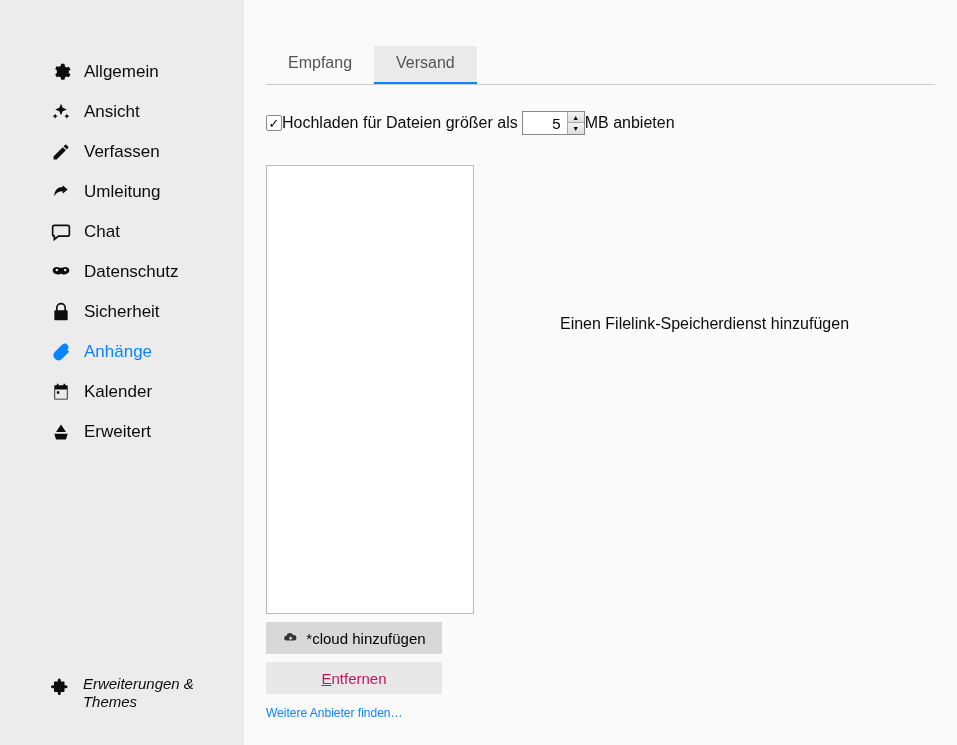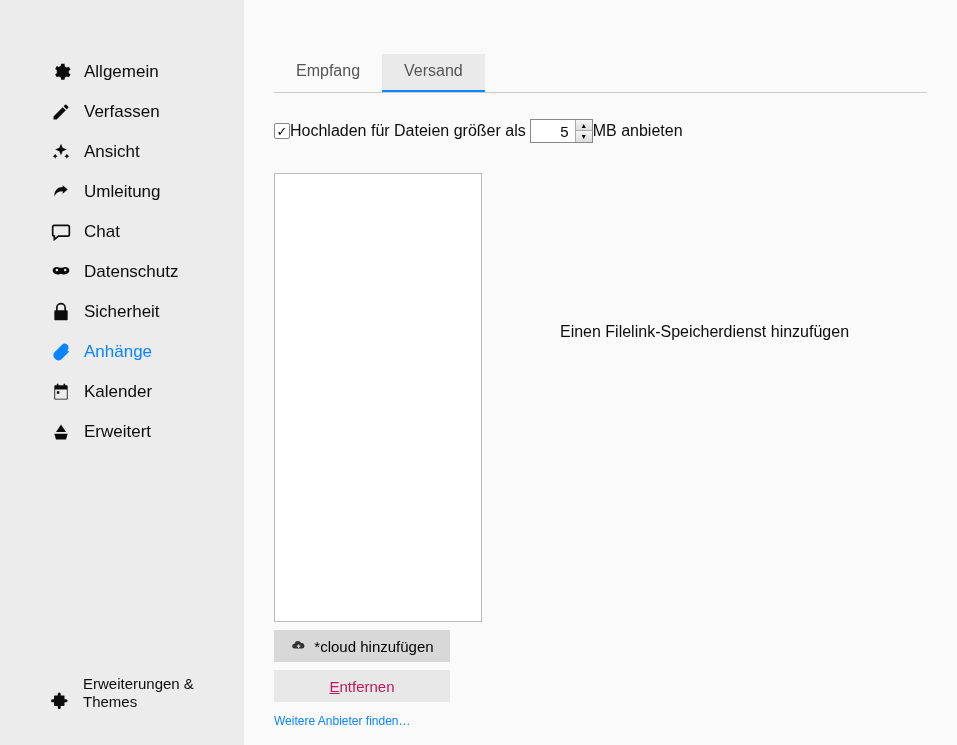--- a/index.html
+++ b/index.html
@@ -36,32 +36,33 @@
       width: 22px;
       height: 22px;
       display: flex;
       align-items: center;
       justify-content: center;
     }
     .sidebar-item .icon svg { width: 20px; height: 20px; fill: #0c0c0d; }
     .sidebar-bottom {
       padding: 18px 0 34px 50px;
       display: flex;
-      align-items: flex-end;
+      align-items: flex-start;
       gap: 12px;
       cursor: pointer;
+      font-style: italic;
     }
     .sidebar-bottom .icon { width: 22px; height: 22px; display: flex; align-items: center; justify-content: center; }
     .sidebar-bottom .icon svg { width: 18px; height: 18px; fill: #0c0c0d; }
     .sidebar-bottom .label { font-size: 15px; line-height: 1.2; }
 
     .main {
       flex: 1;
       background: #fafafa;
-      padding: 12px;
+      padding: 4px;
       display: flex;
       flex-direction: column;
     }
     .tab-bar {
       display: flex;
       border-bottom: 1px solid #ccc;
       margin: 42px 18px 0 18px;
     }
     .tab {
       padding: 8px 22px 10px 22px;
@@ -203,33 +204,33 @@
         <svg viewBox="0 0 24 24">
             <path d="M12 8a4 4 0 100 8 4 4 0 000-8zm9.4 4a7.6 7.6 0 00-.1-1.3l2.1-1.6-2-3.5-2.5 1a7.7 7.7 0 00-2.2-1.3L16.2 2h-4l-.5 2.6a7.7 7.7 0 00-2.2 1.3l-2.5-1-2 3.5 2.1 1.6A7.6 7.6 0 007 12c0 .4 0 .9.1 1.3L5 14.9l2 3.5 2.5-1c.7.5 1.4 1 2.2 1.3l.5 2.6h4l.5-2.6c.8-.3 1.5-.8 2.2-1.3l2.5 1 2-3.5-2.1-1.6c.1-.4.1-.9.1-1.3z"></path>
           </svg>
       </span>
       <span>Allgemein</span>
     </div>
 
     <div class="sidebar-item">
       <span class="icon">
         <svg viewBox="0 0 24 24">
+            <path d="M12 2l2 5 5 2-5 2-2 5-2-5-5-2 5-2 2-5zm7 12l1 2 2 1-2 1-1 2-1-2-2-1 2-1 1-2zM5 14l1 2 2 1-2 1-1 2-1-2-2-1 2-1 1-2z"></path>
+          </svg>
+      </span>
+      <span>Ansicht</span>
+    </div>
+
+    <div class="sidebar-item">
+      <span class="icon">
+        <svg viewBox="0 0 24 24">
             <path d="M3 17.25V21h3.75L17.8 9.94l-3.75-3.75L3 17.25zM20.7 7.04a1 1 0 000-1.41l-2.34-2.34a1 1 0 00-1.41 0l-1.83 1.83 3.75 3.75 1.83-1.83z"></path>
           </svg>
       </span>
       <span>Verfassen</span>
-    </div>
-
-    <div class="sidebar-item">
-      <span class="icon">
-        <svg viewBox="0 0 24 24">
-            <path d="M12 2l2 5 5 2-5 2-2 5-2-5-5-2 5-2 2-5zm7 12l1 2 2 1-2 1-1 2-1-2-2-1 2-1 1-2zM5 14l1 2 2 1-2 1-1 2-1-2-2-1 2-1 1-2z"></path>
-          </svg>
-      </span>
-      <span>Ansicht</span>
     </div>
 
     <div class="sidebar-item">
       <span class="icon">
         <svg viewBox="0 0 24 24">
             <path d="M14 4l6 5-6 5v-3c-5 0-8 2-10 6 0-7 4-11 10-11V4z"></path>
           </svg>
       </span>
       <span>Umleitung</span>
     </div>

